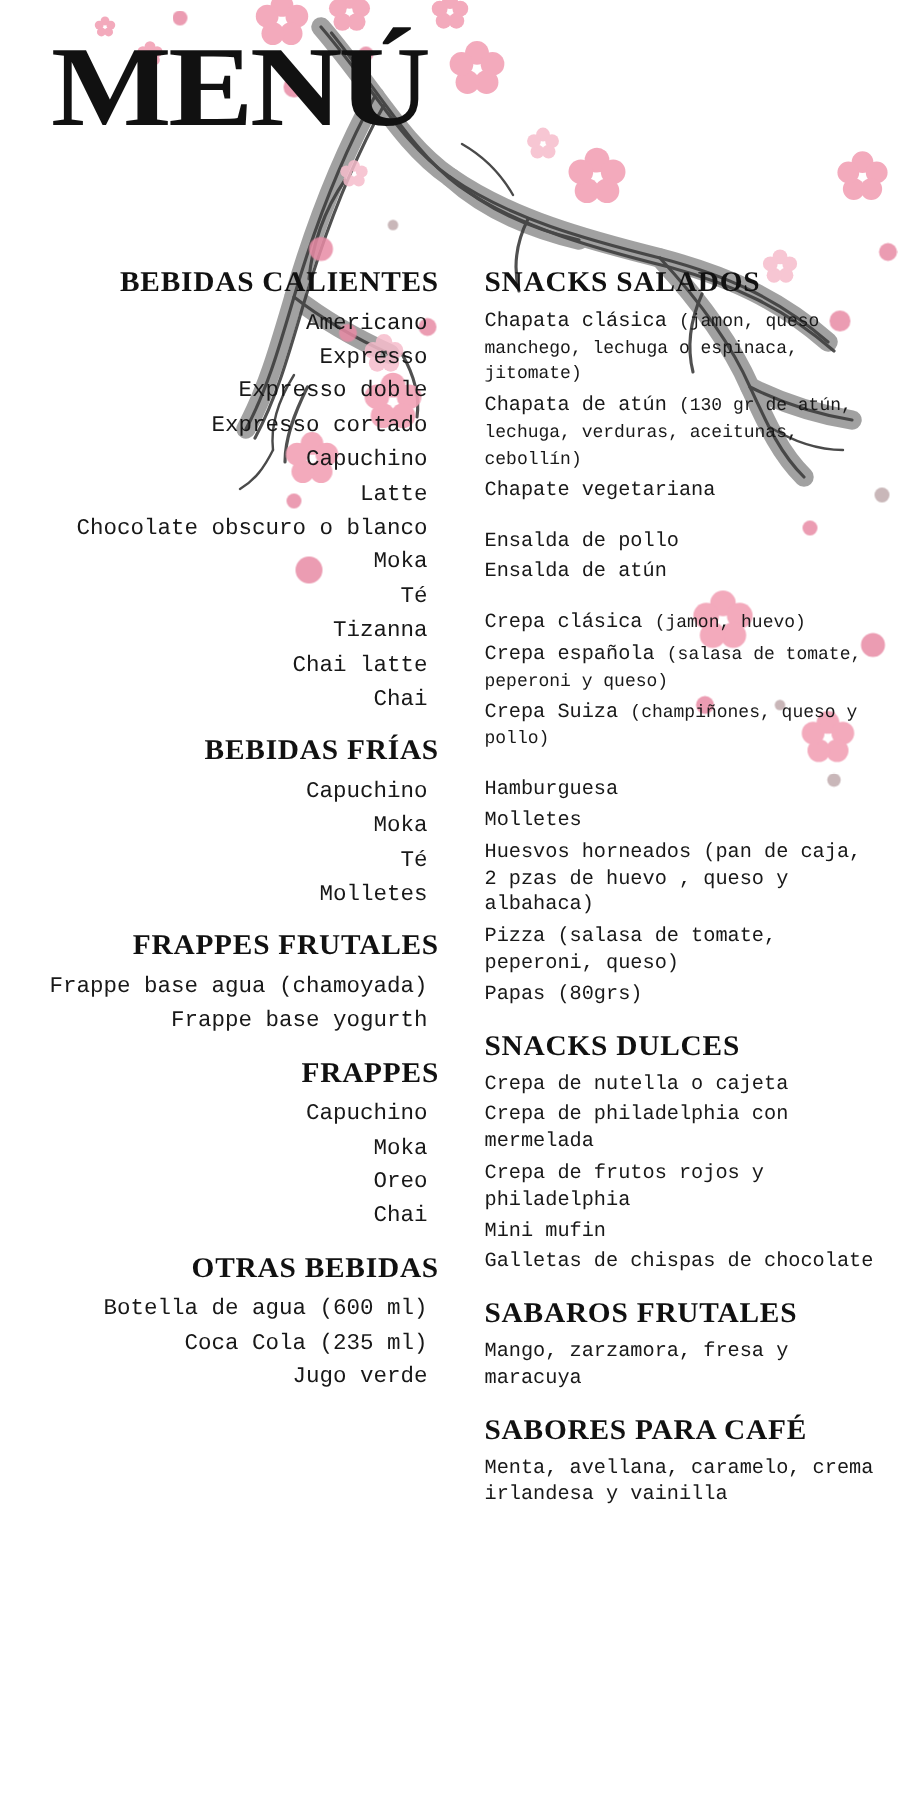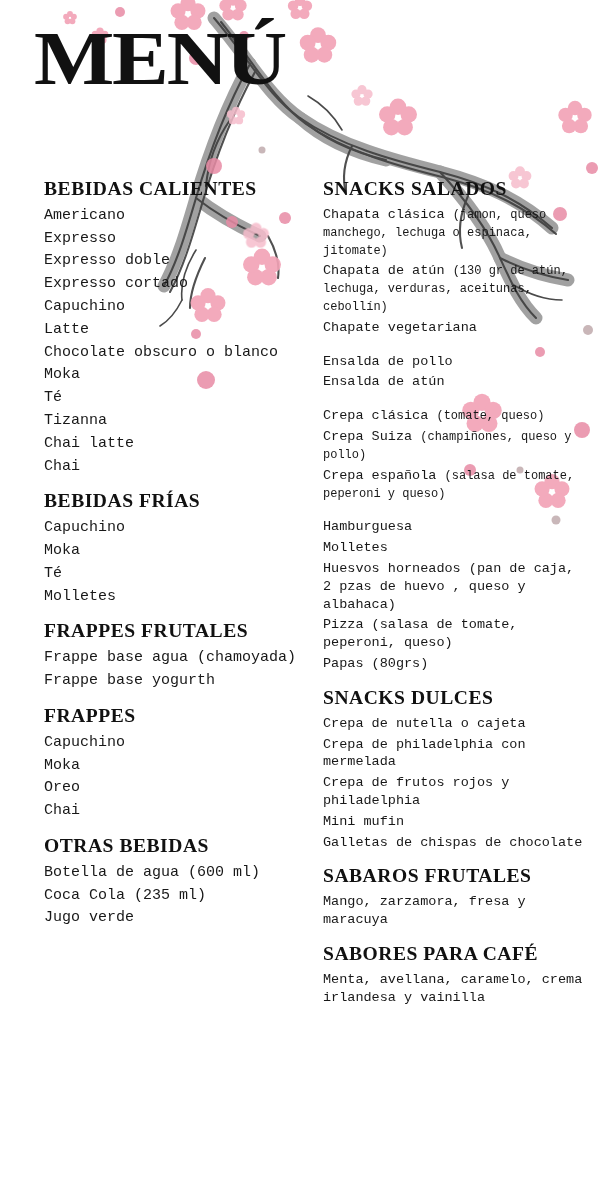--- a/index.html
+++ b/index.html
@@ -43,23 +43,24 @@
     z-index: 5;
     transform: scaleX(1.12);
     transform-origin: left top;
   }
   
   .column {
     position: absolute;
     z-index: 4;
   }
   #col-left {
-    left: 44px;
+    left: 30px;
     top: 178px;
     width: 255px;
+    text-align: right;
   }
   #col-right {
     left: 323px;
     top: 178px;
     width: 262px;
   }
   .section {
     margin-bottom: 10px;
   }
   .section-title {
@@ -253,29 +254,29 @@
         <span>Ensalda de pollo</span>
       </div>
       <div class="item small">
         <span>Ensalda de atún</span>
       </div>
 
       <div class="gap-md"></div>
 
       <div class="item small">
         <span>Crepa clásica</span>
-        <span class="note">(tomate, queso)</span>
+        <span class="note">(jamon, huevo)</span>
+      </div>
+      <div class="item small">
+        <span>Crepa española</span>
+        <span class="note">(salasa de tomate, peperoni y queso)</span>
       </div>
       <div class="item small">
         <span>Crepa Suiza</span>
         <span class="note">(champiñones, queso y pollo)</span>
-      </div>
-      <div class="item small">
-        <span>Crepa española</span>
-        <span class="note">(salasa de tomate, peperoni y queso)</span>
       </div>
 
       <div class="gap-md"></div>
 
       <div class="item small">Hamburguesa</div>
       <div class="item small">Molletes</div>
       <div class="item small">Huesvos horneados (pan de caja, 2 pzas de huevo , queso y albahaca)</div>
       <div class="item small">Pizza (salasa de tomate, peperoni, queso)</div>
       <div class="item small">Papas (80grs)</div>
     </div>

